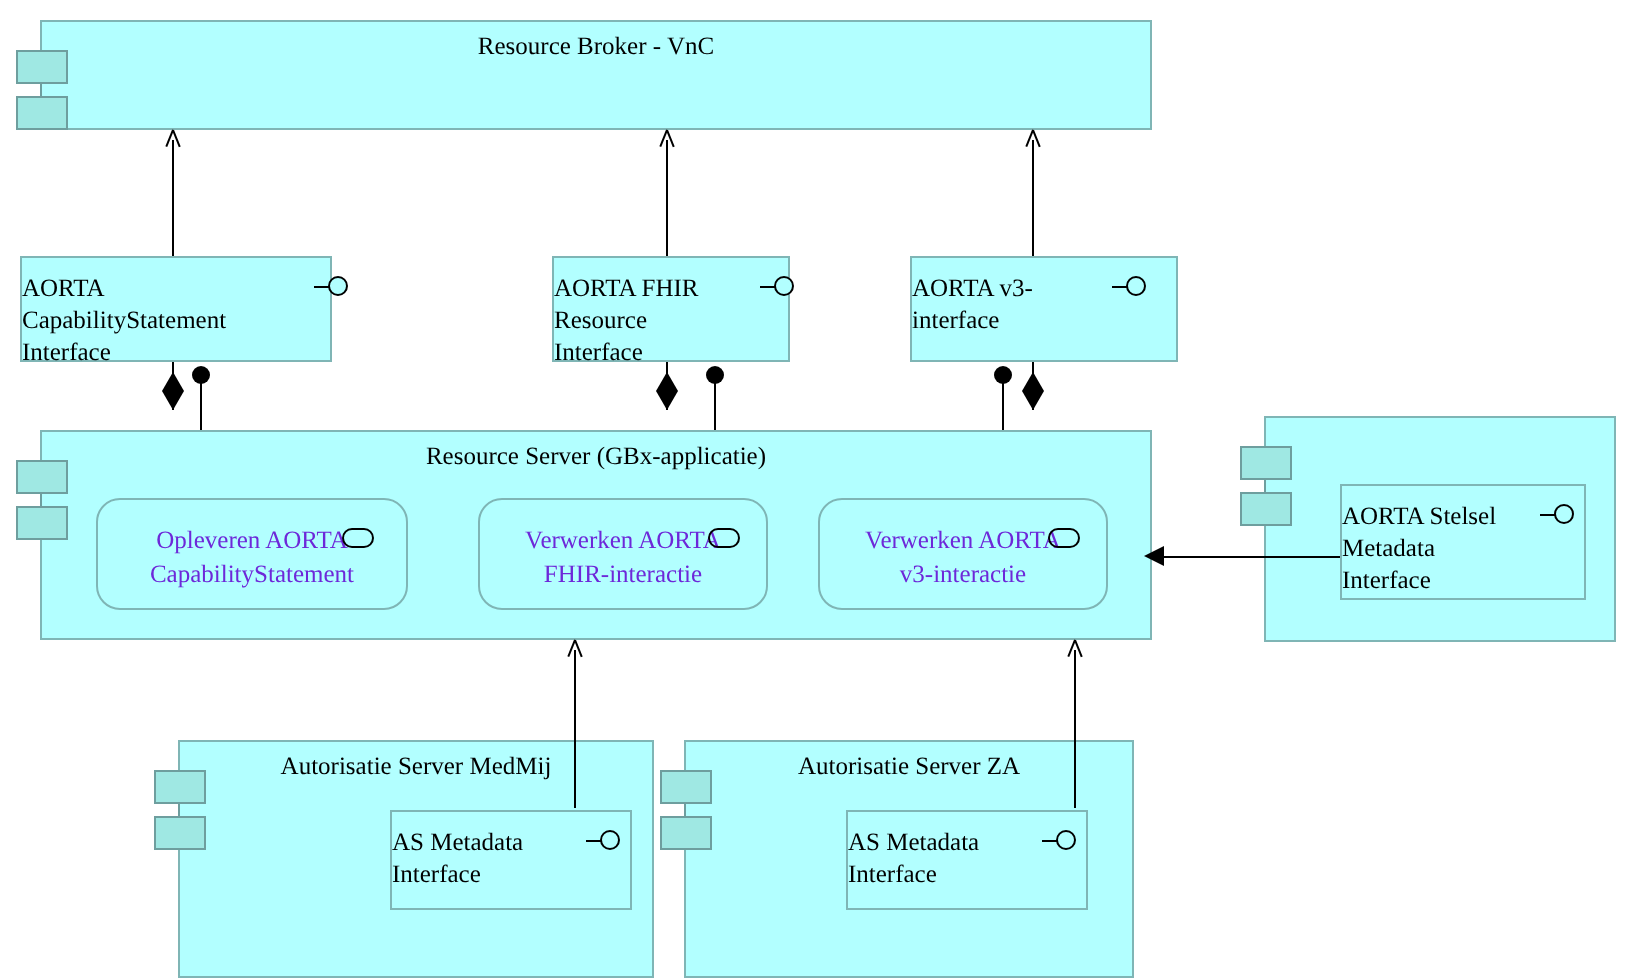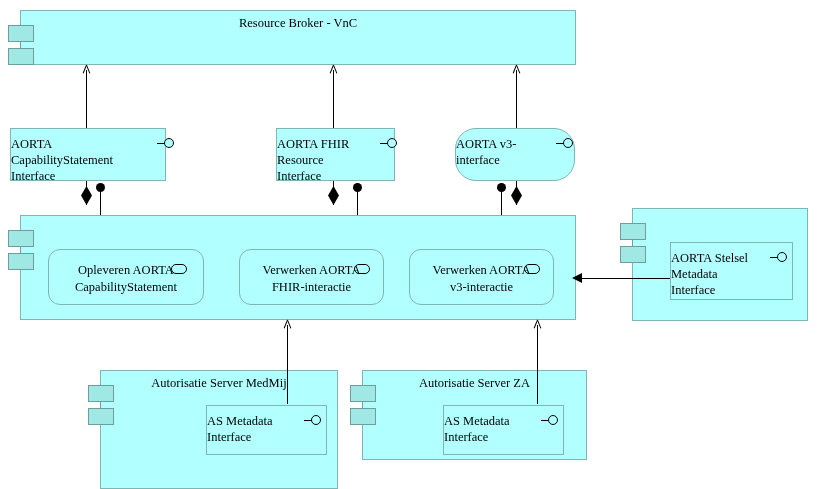--- a/index.html
+++ b/index.html
@@ -108,21 +108,21 @@
     border-radius: 12px;
   }
   .fn-label {
     position: absolute;
     left: 0;
     right: 0;
     top: 12px;
     text-align: center;
     font-size: 12.5px;
     line-height: 17px;
-    color: #000000;
+    color: #6d28d9;
     white-space: pre-line;
   }
   
   .fn-glyph {
     position: absolute;
     width: 16px;
     height: 10px;
     border: 1.3px solid #000;
     border-radius: 5px;
     box-sizing: border-box;
@@ -226,21 +226,21 @@
   <div class="iface" style="left:276px; top:128px; width:119px; height:53px;padding-left:12px;">
     <div class="iface-label">AORTA FHIR
 Resource
 Interface</div>
     <div class="lolli" style="left:103px; top:9px;">
       <span class="stem"></span>
         <span class="ball"></span>
     </div>
   </div>
 
-  <div class="iface" style="left:455px; top:128px; width:120px; height:53px;border-radius:21px;">
+  <div class="iface" style="left:455px; top:128px; width:134px; height:53px;">
     <div class="iface-label">AORTA v3-
 interface</div>
     <div class="lolli" style="left:100px; top:9px;">
       <span class="stem"></span>
         <span class="ball"></span>
     </div>
   </div>
 
   <div class="vline" style="left:86px; top:181px; height:24px;"></div>
   <div class="diamond" style="left:81px; top:186px;"></div>
@@ -260,20 +260,21 @@
   <div class="arrow-down-solid" style="left:353px; top:248px;"></div>
 
   <div class="ball-end" style="left:497px; top:183px;"></div>
   <div class="vline" style="left:501px; top:188px; height:62px;"></div>
   <div class="arrow-down-solid" style="left:497px; top:248px;"></div>
 
   <div class="comp" style="left:20px; top:215px; width:556px; height:105px;">
     <div class="tabjoin"></div>
     <div class="tab t1"></div>
     <div class="tab t2"></div>
+    <div class="comp-title">Resource Server (GBx-applicatie)</div>
 
     <div class="fn" style="left:27px; top:33px; width:156px; height:56px;">
       <div class="fn-label">Opleveren AORTA
 CapabilityStatement</div>
       <div class="fn-glyph" style="left:122px; top:14px;"></div>
     </div>
 
     <div class="fn" style="left:218px; top:33px; width:145px; height:56px;">
       <div class="fn-label">Verwerken AORTA
 FHIR-interactie</div>
@@ -299,40 +300,40 @@
       <div class="lolli" style="left:99px; top:9px;">
         <span class="stem"></span>
           <span class="ball"></span>
       </div>
     </div>
   </div>
 
   <div class="hline" style="left:580px; top:278px; width:90px;"></div>
   <div class="arrow-left-solid" style="left:572px; top:273px;"></div>
 
-  <div class="comp" style="left:100px; top:370px; width:238px; height:119px;">
+  <div class="comp" style="left:89px; top:370px; width:238px; height:119px;">
     <div class="tabjoin"></div>
     <div class="tab t1"></div>
     <div class="tab t2"></div>
     <div class="comp-title">Autorisatie Server MedMij</div>
 
     <div class="iface" style="left:105px; top:34px; width:121px; height:50px;">
       <div class="iface-label">AS Metadata
 Interface</div>
       <div class="lolli" style="left:97px; top:9px;">
         <span class="stem"></span>
           <span class="ball"></span>
       </div>
     </div>
   </div>
 
   <div class="vline" style="left:287px; top:325px; height:79px;"></div>
   <div class="arrow-up" style="left:283px; top:320px;"></div>
 
-  <div class="comp" style="left:362px; top:370px; width:225px; height:90px;">
+  <div class="comp" style="left:342px; top:370px; width:225px; height:119px;">
     <div class="tabjoin"></div>
     <div class="tab t1"></div>
     <div class="tab t2"></div>
     <div class="comp-title">Autorisatie Server ZA</div>
 
     <div class="iface" style="left:80px; top:34px; width:121px; height:50px;">
       <div class="iface-label">AS Metadata
 Interface</div>
       <div class="lolli" style="left:97px; top:9px;">
         <span class="stem"></span>

